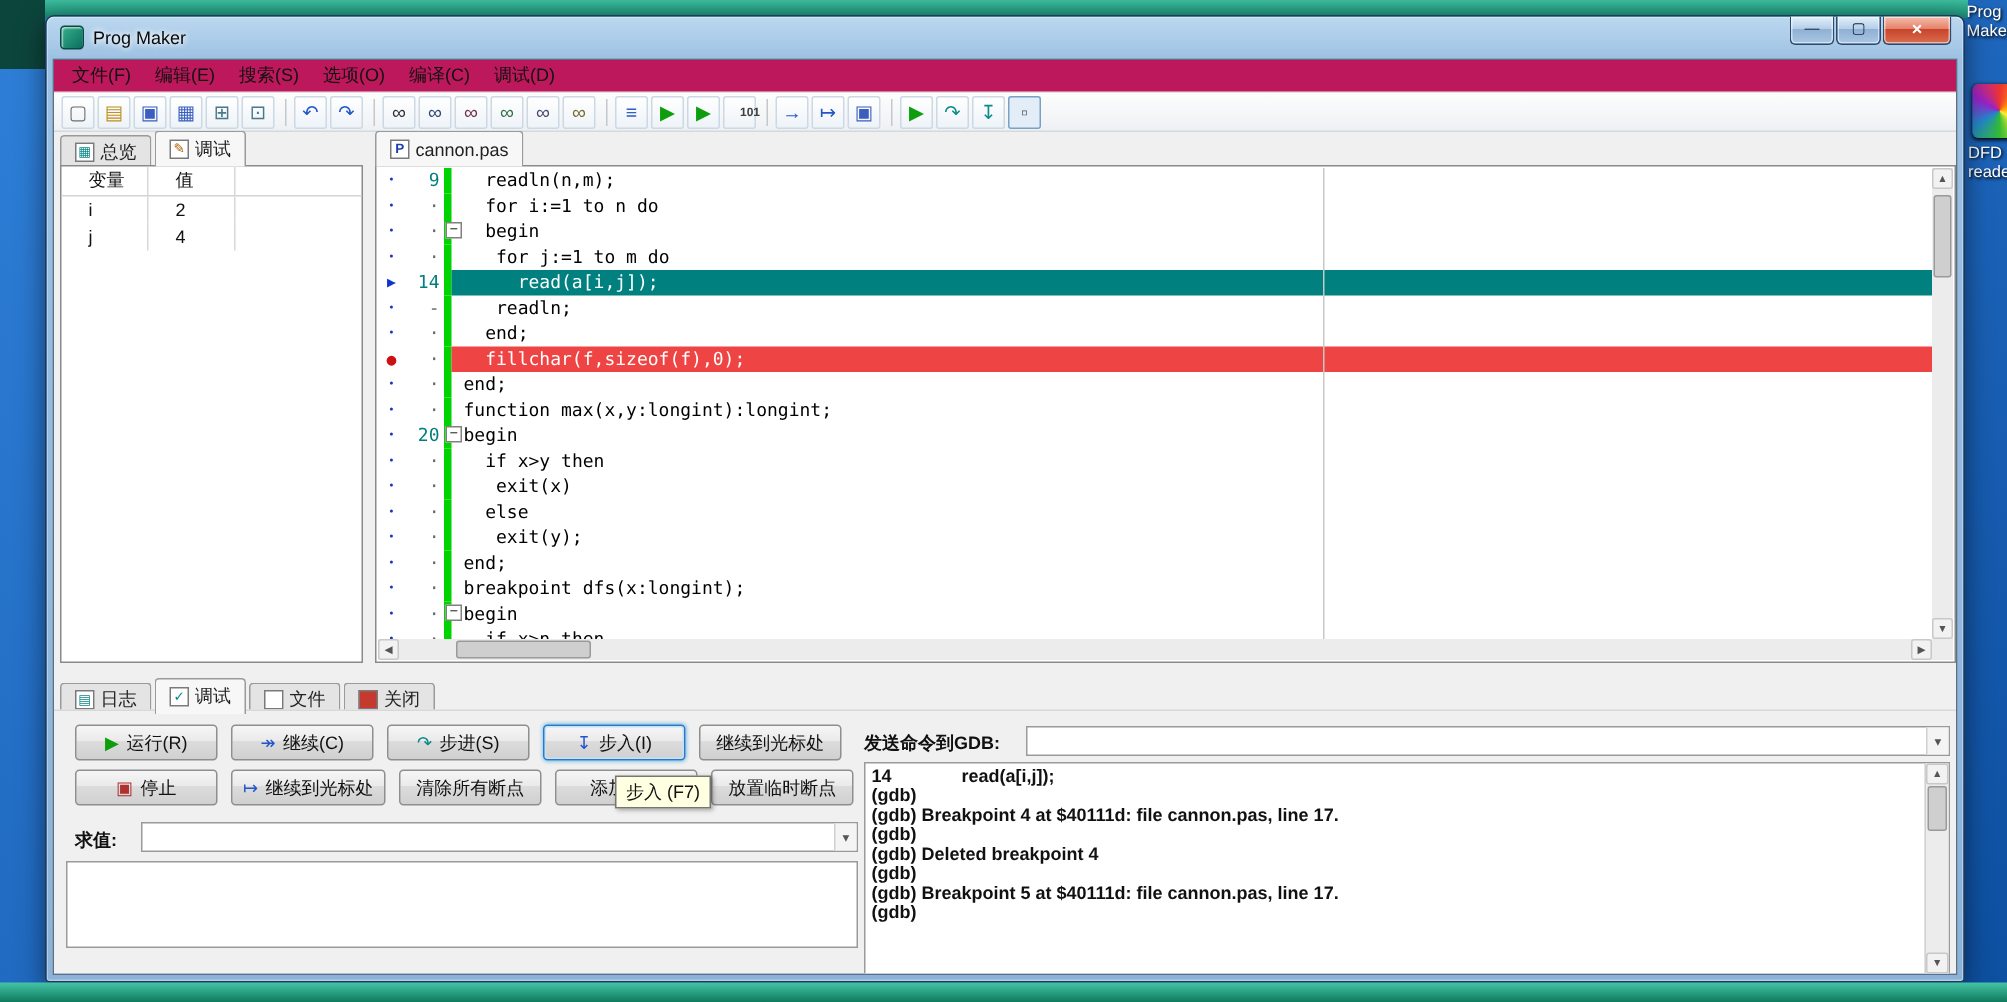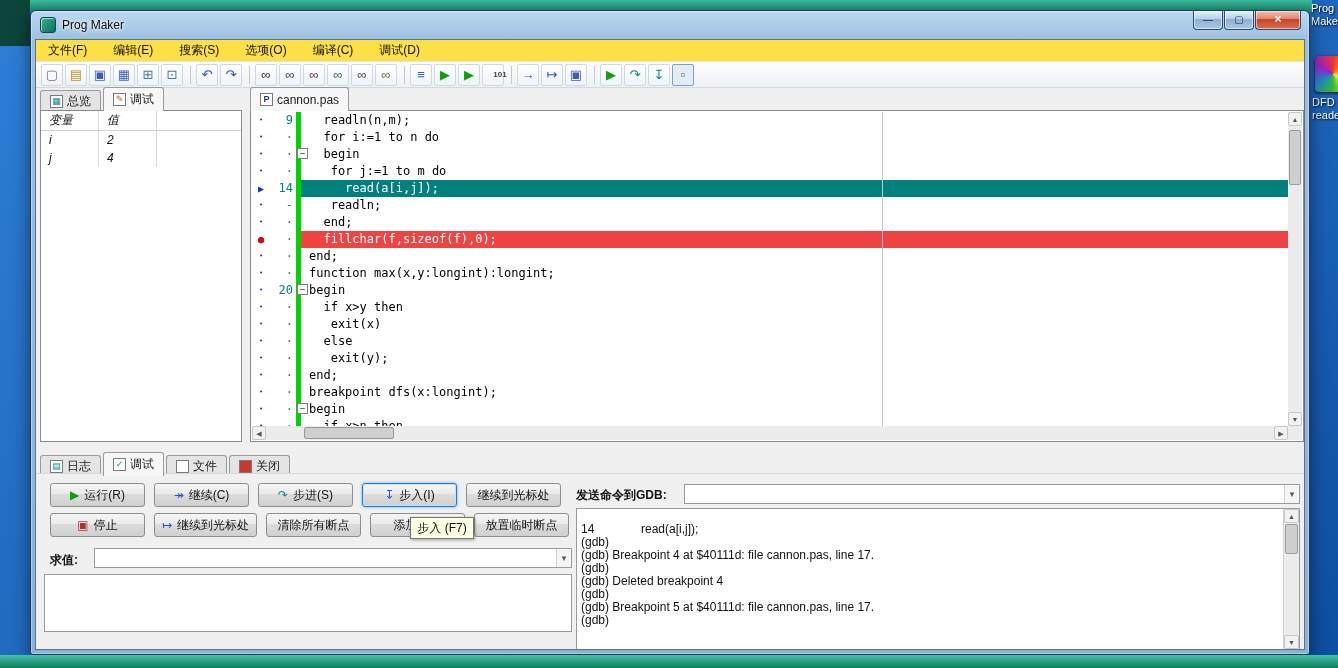--- a/index.html
+++ b/index.html
@@ -34,22 +34,22 @@
              border-radius:0 0 4px 4px; color:#10243c; font-size:10px; line-height:17px; text-align:center;
              background:linear-gradient(#e4f0fb,#b4cfe8 45%,#8fb0d4 46%,#a9c7e3);
              box-shadow:inset 0 0 0 1px rgba(255,255,255,.55); cursor:default; }
   .cap-btn + .cap-btn { margin-left:1px; }
   .cap-btn.close { width:46px; color:#fff; font-size:12px; font-weight:bold;
              background:linear-gradient(#f6bfae,#e4826a 45%,#c7432b 46%,#d96e4f); }
   .win-content { position:absolute; left:4px; right:4px; top:28px; bottom:4px;
                  background:#f0f0f0; border:1px solid #55718e; overflow:hidden; }
 
   
-  .menubar { position:absolute; left:0; top:0; right:0; height:22px; background:#fde047;
-             border-bottom:1px solid #e2e2e2; display:flex; align-items:center; padding-left:4px;gap:10px; }
+  .menubar { position:absolute; left:0; top:0; right:0; height:22px; background:#be185d;
+             border-bottom:1px solid #e2e2e2; display:flex; align-items:center; padding-left:4px; }
   .menu-item { padding:3px 8px; color:#111; }
   .toolbar { position:absolute; left:0; top:22px; right:0; height:26px;
              background:linear-gradient(#fdfdfd,#eef1f4); border-bottom:1px solid #d6d9dc;
              display:flex; align-items:center; padding-left:5px; }
   .tb-btn { width:22px; height:22px; margin-right:2px; display:flex; align-items:center; justify-content:center;
             border:1px solid #ccd8e4; border-radius:2px; background:linear-gradient(#ffffff,#eef3f8); }
   .tb-btn.framed { border:1px solid #7aa0c4; background:#e2edf7; }
   .tb-glyph { font-size:13px; line-height:13px; }
   .tb-glyph.small { font-size:8px; font-weight:bold; }
   .tb-sep { width:1px; height:18px; background:#c4c8cc; margin:0 5px; }
@@ -65,21 +65,21 @@
   .tab.active { background:#f7f7f7; height:24px; z-index:2; }
   .tab-icon { width:13px; height:13px; border:1px solid #7a7a7a; background:#fff; font-size:9px;
               line-height:11px; text-align:center; overflow:hidden; }
   .tab-icon.pas { color:#1b3fae; font-weight:bold; }
 
   
   .watch-panel { position:absolute; left:4px; top:70px; width:202px; height:332px;
                  background:#fff; border:1px solid #8a8a8a; }
   .wheader { display:flex; height:20px; border-bottom:1px solid #d4d4d4; align-items:center; }
   .wrow { display:flex; height:18px; align-items:center; }
-  .wcell { padding-left:8px; color:#111;font-style:italic; }
+  .wcell { padding-left:18px; color:#111; }
   .wcell.c0 { width:58px; border-right:1px solid #d8d8d8; height:100%; display:flex; align-items:center; }
   .wcell.c1 { width:58px; border-right:1px solid #d8d8d8; height:100%; display:flex; align-items:center; }
 
   
   .editor { position:absolute; left:214px; top:70px; width:1054px; height:332px;
             background:#fff; border:1px solid #8a8a8a; }
   .eviewport { position:absolute; left:1px; top:1px; right:15px; bottom:15px; overflow:hidden; background:#fff; }
   .eline { display:flex; height:17px; line-height:17px;
            font-family:"DejaVu Sans Mono","Liberation Mono",monospace; font-size:12px; color:#000; }
   .gm { width:18px; text-align:center; flex:none; }
@@ -126,21 +126,21 @@
              box-shadow:1px 1px 3px rgba(0,0,0,.35); color:#111; }
   .eval-label { position:absolute; left:14px; top:512px; font-weight:bold; color:#111; }
   .gdb-label  { position:absolute; left:540px; top:447px; font-weight:bold; color:#111; }
   .combo { position:absolute; height:20px; background:#fff; border:1px solid #9a9a9a; display:flex; }
   .combo input { flex:1; border:none; outline:none; font-family:inherit; font-size:12px; padding:0 4px; background:transparent; }
   .combo .drop { width:15px; border-left:1px solid #d0d0d0; color:#555; font-size:9px; line-height:18px; text-align:center; background:#f4f4f4; }
   .combo.eval { left:58px; top:508px; width:478px; }
   .combo.gdbc { left:648px; top:444px; width:616px; }
   .result-box { position:absolute; left:8px; top:534px; width:528px; height:58px; background:#fff; border:1px solid #9a9a9a; }
   .gdb-box { position:absolute; left:540px; top:468px; width:724px; height:142px; background:#fff; border:1px solid #9a9a9a; }
-  .gdb-lines { position:absolute; left:0; top:0; right:16px; bottom:0; overflow:hidden; padding:14px 4px; }
+  .gdb-lines { position:absolute; left:0; top:0; right:16px; bottom:0; overflow:hidden; padding:2px 4px;font-weight:bold; }
   .gline { white-space:pre; line-height:13px; color:#111; }
   .gdb-sb { position:absolute; right:0; top:0; bottom:0; width:16px; background:#ececec; border-left:1px solid #d0d0d0; }
   .gdb-sb .sb-btn { position:absolute; left:0; width:15px; height:14px; font-size:7px; line-height:13px; }
   .gdb-sb .up { top:0; } .gdb-sb .down { bottom:0; }
   .gdb-sb .vthumb { top:15px; height:30px; left:1px; width:13px; }
 </style>
 </head>
 <body>
 
 <div class="desktop">

